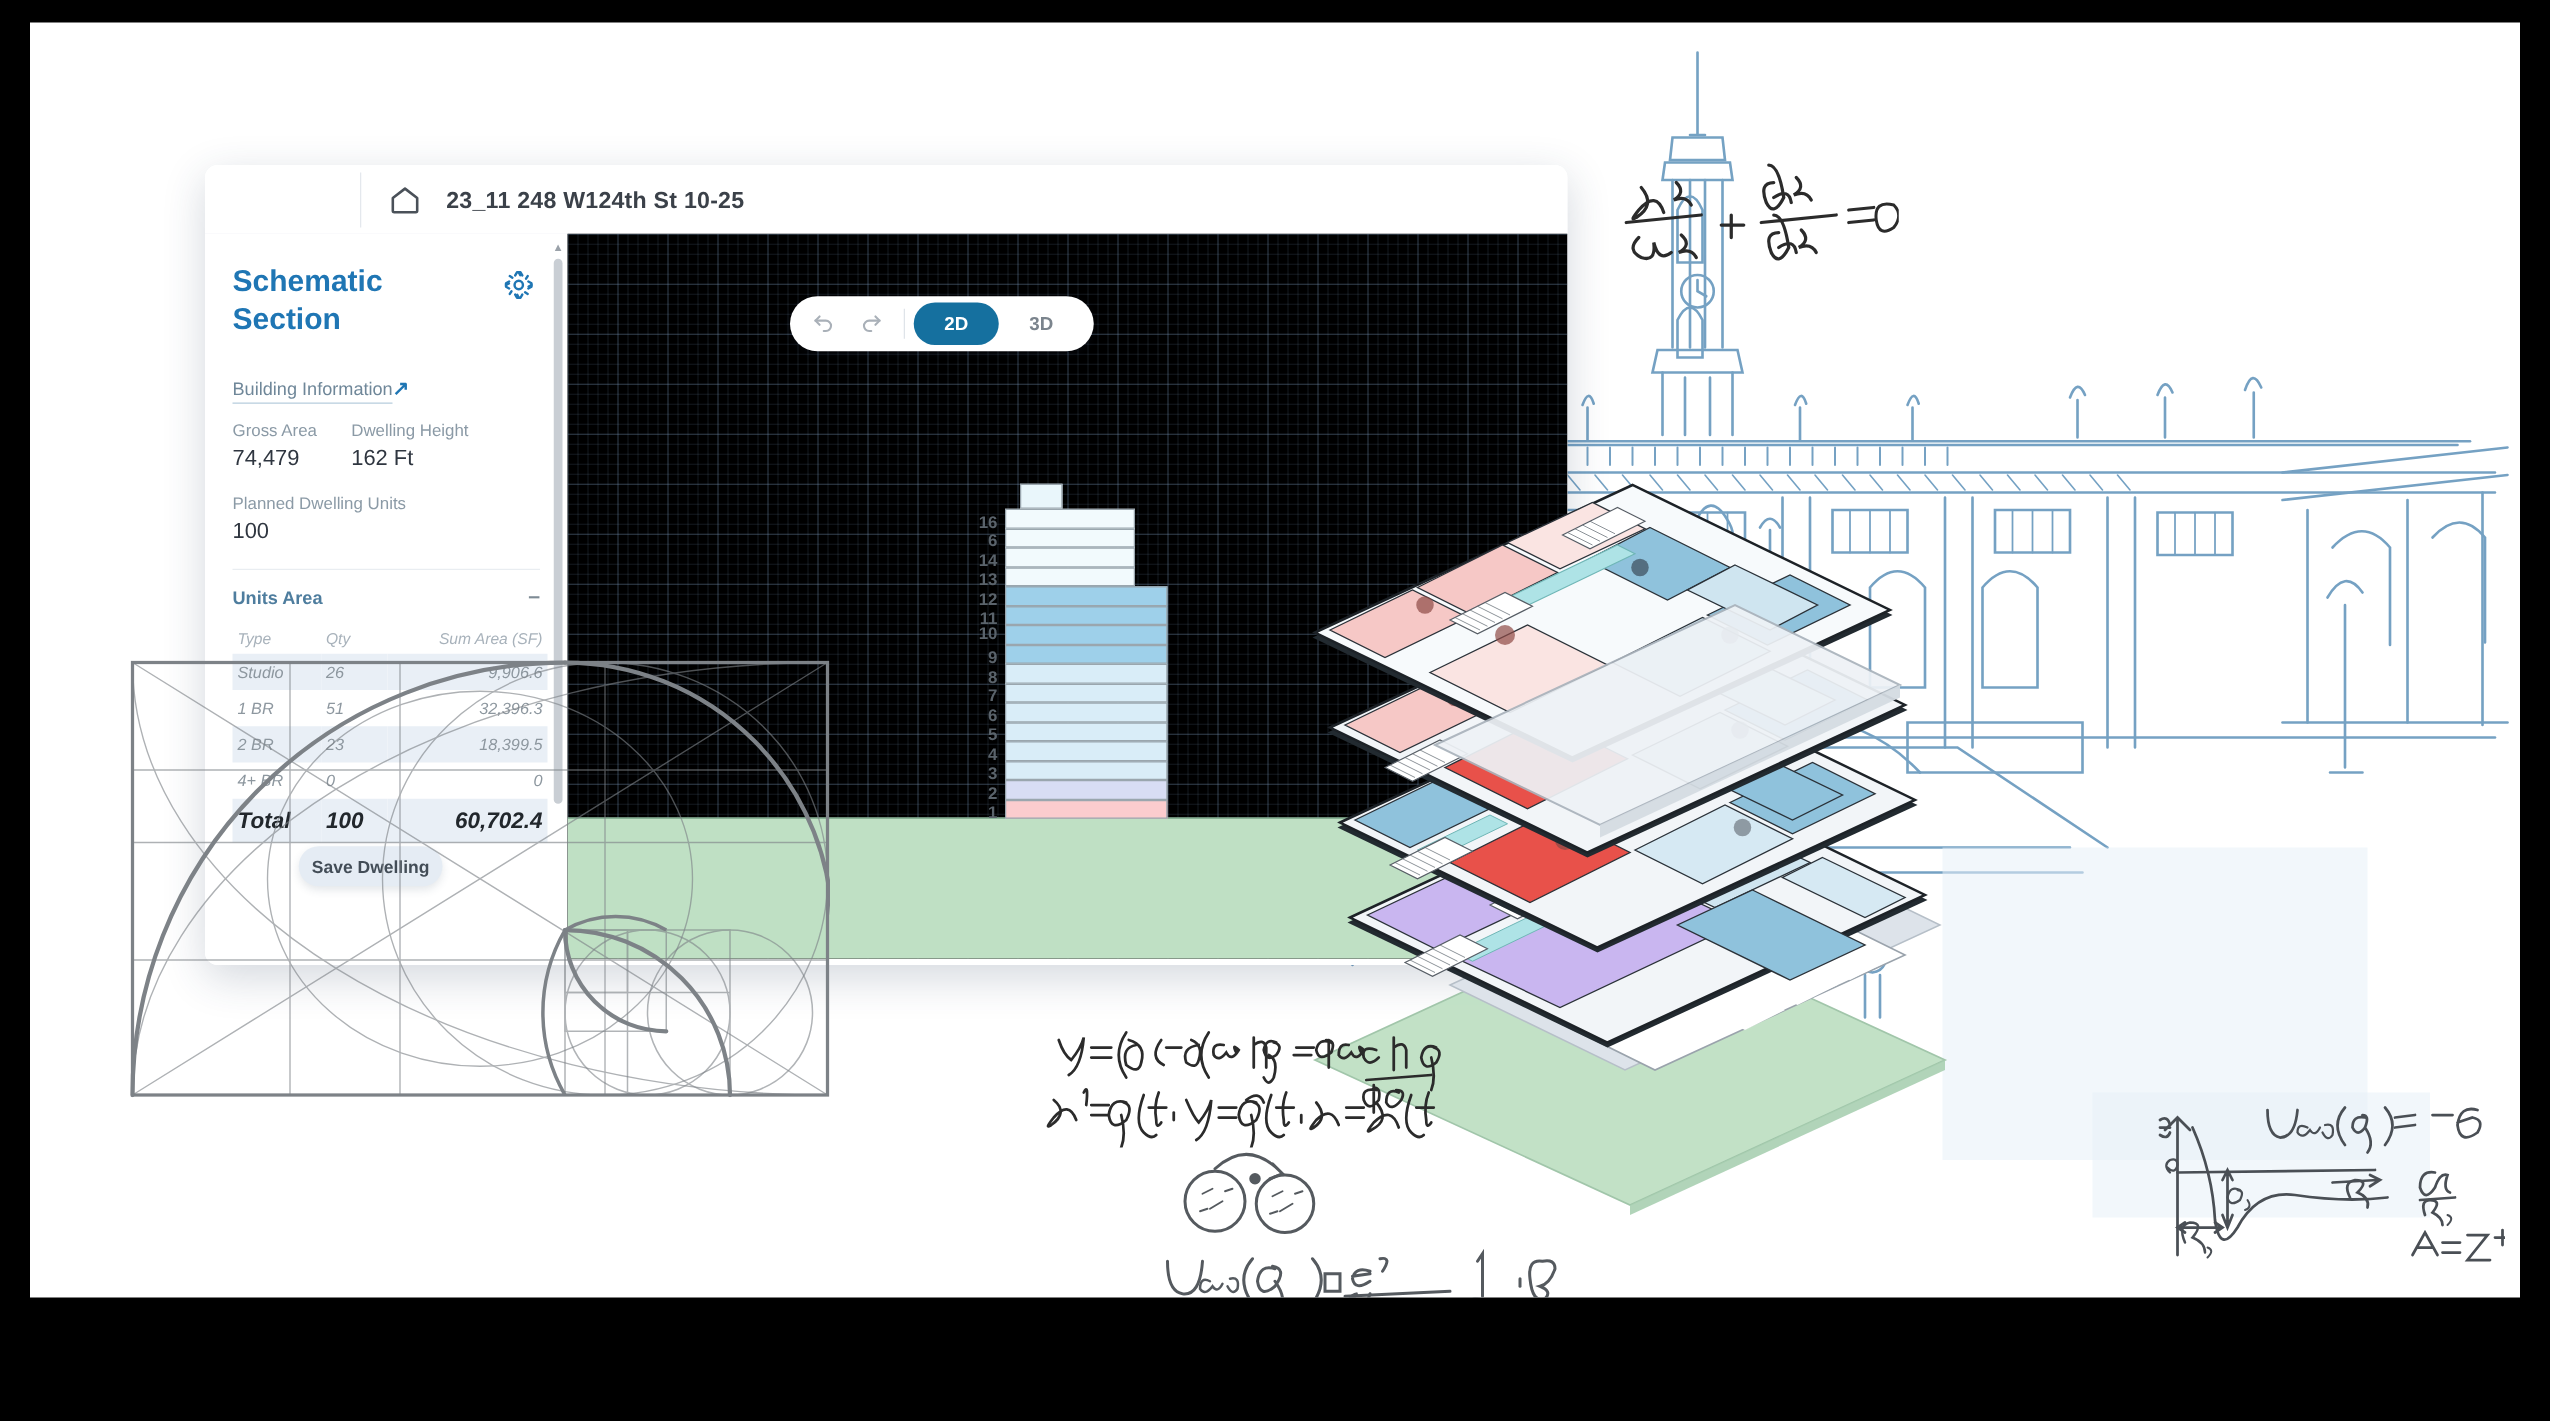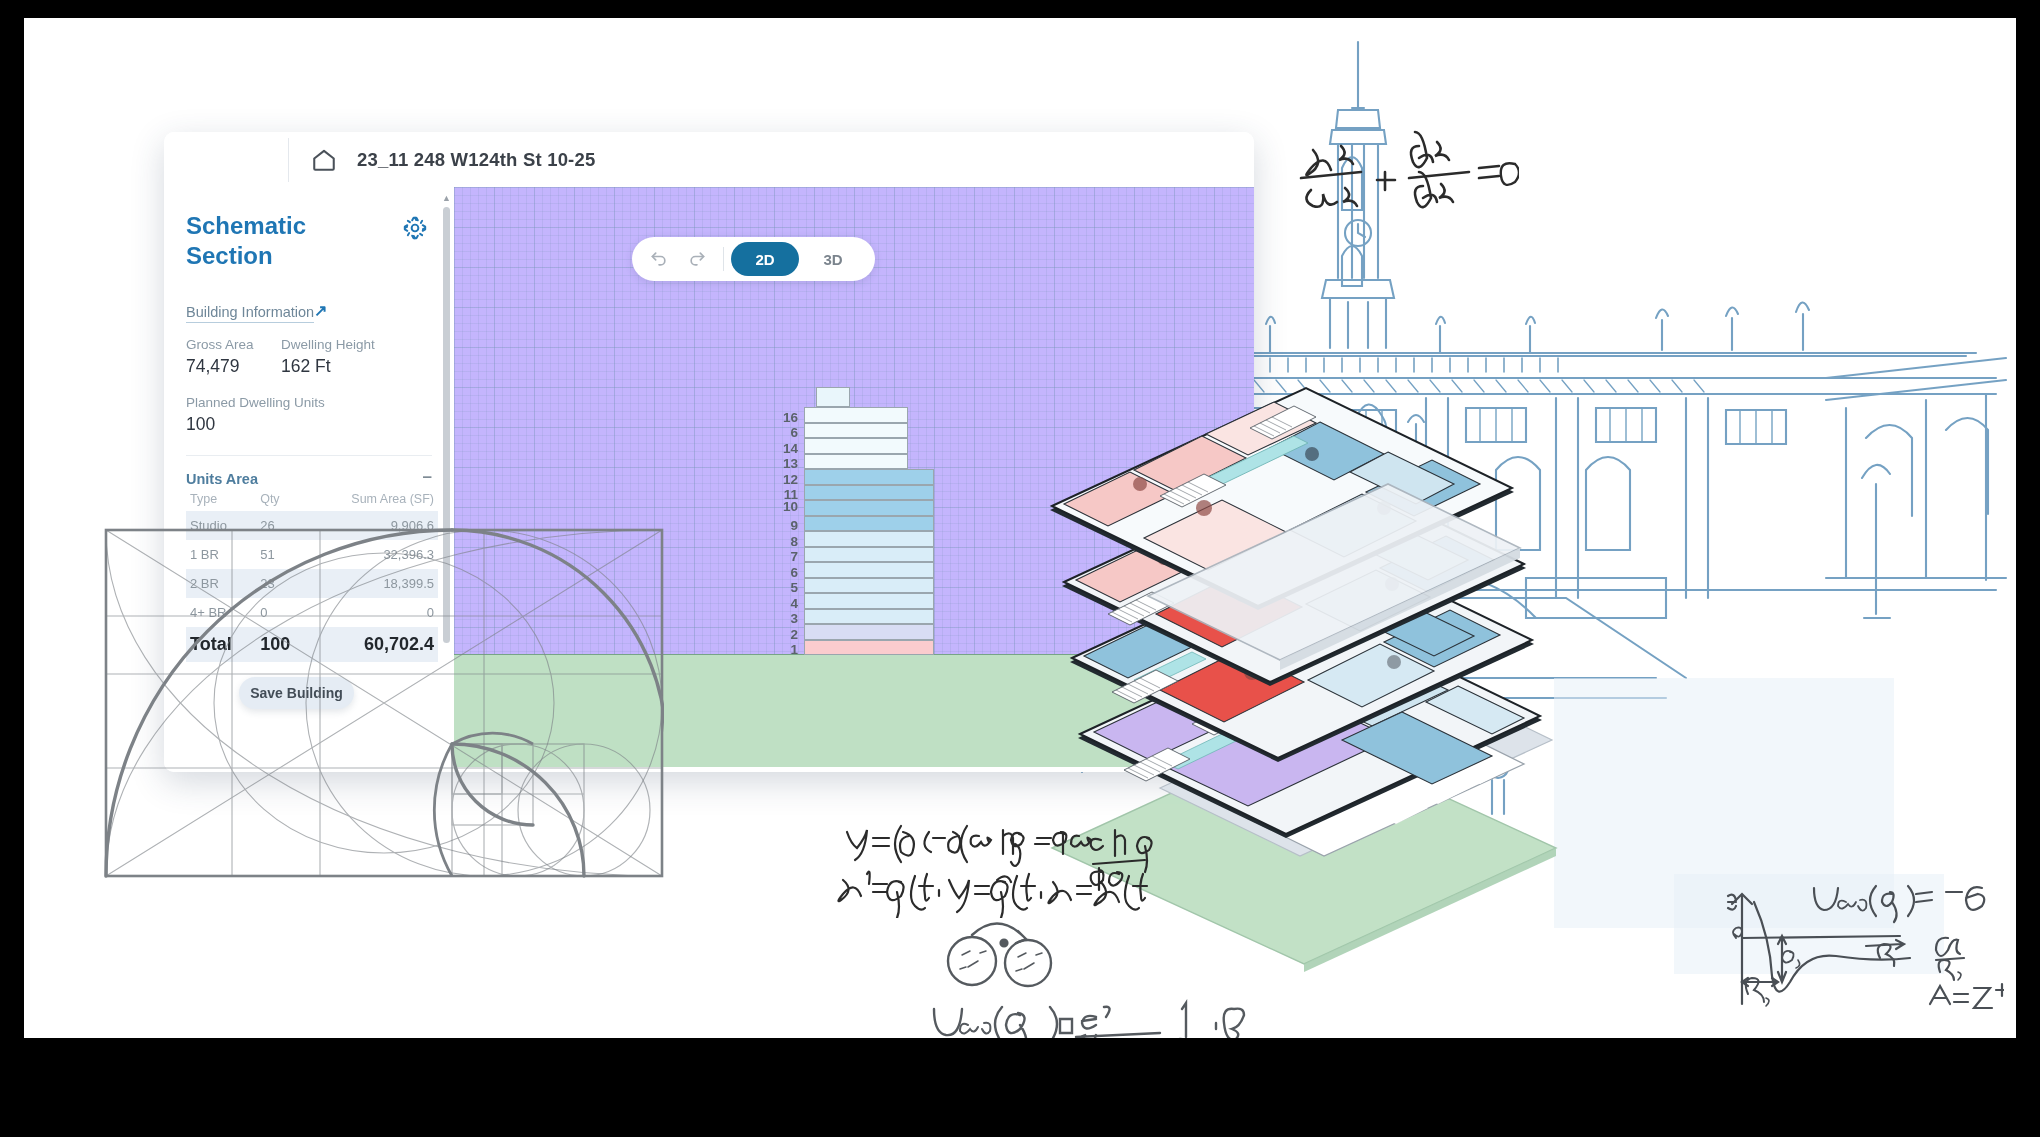--- a/index.html
+++ b/index.html
@@ -60,37 +60,37 @@
   .statlbl{position:absolute;font-size:13.5px;color:#8b9aa6;}
   .statval{position:absolute;font-size:17.5px;color:#2f3640;}
 
   #unitsHdr{
     position:absolute;left:22px;top:268px;width:246px;
     border-top:1px solid #e9edf1;padding-top:15px;
     font-size:14.5px;font-weight:bold;color:#4e7d9e;
   }
   #unitsMinus{position:absolute;right:0;top:15px;color:#7e8b95;font-size:17px;line-height:12px;}
 
-  #utable{position:absolute;left:22px;top:300px;width:252px;border-collapse:collapse;}
+  #utable{position:absolute;left:22px;top:312px;width:252px;border-collapse:collapse;font-style:italic;}
   #utable th{font-size:12.5px;color:#a8b2bb;font-weight:normal;text-align:left;padding:5px 4px;}
   #utable td{font-size:13px;color:#8d979f;padding:7px 4px;}
   #utable th.num,#utable td.num{text-align:right;}
   #utable tr.alt td{background:#e9eff6;}
   #utable tr.tot td{background:#e9eff6;color:#22272c;font-weight:bold;font-size:18px;}
 
   #saveBtn{
     position:absolute;left:75px;top:490px;width:115px;height:32px;border:none;
     background:#e5ecf4;border-radius:17px;color:#434d57;font-size:14px;font-weight:bold;
     font-family:"Liberation Sans",sans-serif;box-shadow:0 3px 7px rgba(50,70,95,.13);
   }
 
   
   #viewport{
     position:absolute;left:290px;top:55px;width:800px;height:580px;
-    background:#c4b5fd;overflow:hidden;
+    background:#000000;overflow:hidden;
   }
   #grid{
     position:absolute;inset:0;
     background-image:
       linear-gradient(rgba(120,150,185,.17) 1px,transparent 1px),
       linear-gradient(90deg,rgba(120,150,185,.17) 1px,transparent 1px),
       linear-gradient(rgba(120,150,185,.30) 1px,transparent 1px),
       linear-gradient(90deg,rgba(120,150,185,.30) 1px,transparent 1px);
     background-size:8px 8px,8px 8px,40px 40px,40px 40px;
   }
@@ -288,21 +288,21 @@
             <td class="num">0</td>
           </tr>
           <tr class="tot">
             <td>Total</td>
             <td>100</td>
             <td class="num">60,702.4</td>
           </tr>
         </tbody>
       </table>
 
-      <button id="saveBtn">Save Building</button>
+      <button id="saveBtn">Save Dwelling</button>
     </div>
 
     <div id="viewport">
       <div id="grid"></div>
       <div id="ground"></div>
 
       <div id="tbar">
         <div class="tbtn">
           <svg width="20" height="20" viewBox="0 0 24 24" fill="none" stroke="currentColor" stroke-width="2" stroke-linecap="round" stroke-linejoin="round">
             <path d="M4 9 h10 a5 5 0 0 1 0 10 h-2"></path>

